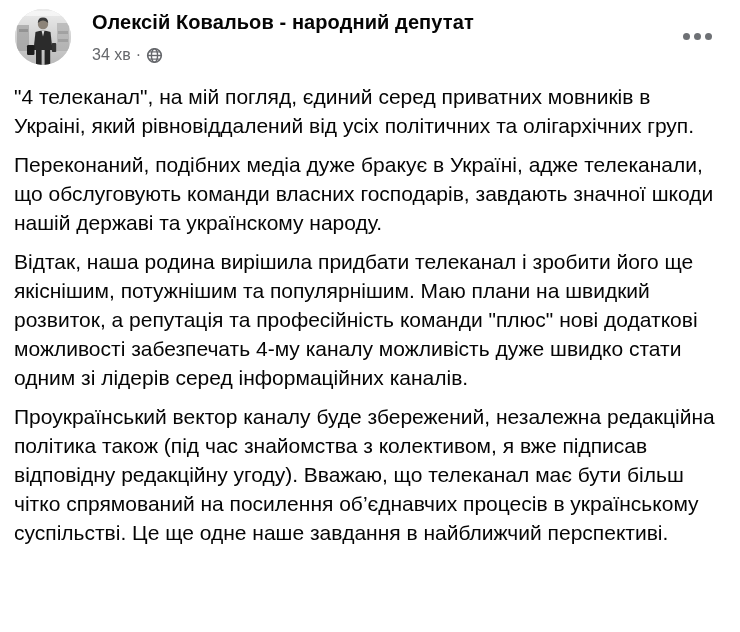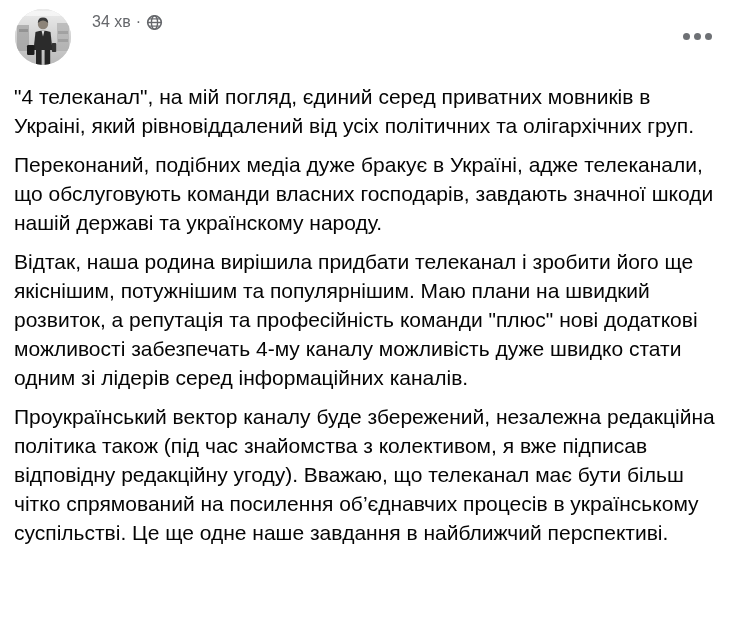--- a/index.html
+++ b/index.html
@@ -33,21 +33,21 @@
     font-size: 20px;
     font-weight: bold;
     color: #050505;
     line-height: 24px;
     letter-spacing: 0.1px;
     cursor: pointer;
   }
   .meta-row {
     display: flex;
     align-items: center;
-    margin-top: 3px;
+    margin-top: 12px;
     color: #65676B;
     font-size: 16px;
     line-height: 18px;
   }
   .meta-time { cursor: pointer; }
   .meta-sep { margin: 0 5px; }
   .globe { display: inline-flex; align-items: center; }
   .more-btn {
     position: absolute;
     top: 27px;
@@ -100,20 +100,21 @@
         <path d="M20.5 23 Q28 20 35.5 23 L37.5 41 L18.5 41 Z" fill="#2b2b2b"></path>
         <path d="M26.5 21.5 L29.5 21.5 L28 27.5 Z" fill="#dedede"></path>
         <rect x="21" y="41" width="5.6" height="15" fill="#242424"></rect>
         <rect x="29.6" y="41" width="5.6" height="15" fill="#242424"></rect>
         <rect x="12" y="36" width="7.5" height="10" rx="1.2" fill="#1c1c1c"></rect>
         <rect x="36.8" y="34" width="4.5" height="9" rx="1" fill="#333333"></rect>
       </svg>
     </div>
 
     <div class="header-text">
+      <div class="page-name">Олексій Ковальов - народний депутат</div>
       <div class="meta-row">
         <span class="meta-time">34 хв</span>
         <span class="meta-sep">·</span>
         <span class="globe">
           <svg width="17" height="17" viewBox="0 0 16 16" xmlns="http://www.w3.org/2000/svg">
             <circle cx="8" cy="8" r="6.4" fill="none" stroke="#65676B" stroke-width="1.5"></circle>
             <ellipse cx="8" cy="8" rx="2.9" ry="6.4" fill="none" stroke="#65676B" stroke-width="1.3"></ellipse>
             <line x1="1.6" y1="8" x2="14.4" y2="8" stroke="#65676B" stroke-width="1.3"></line>
             <line x1="2.6" y1="4.6" x2="13.4" y2="4.6" stroke="#65676B" stroke-width="1.1"></line>
             <line x1="2.6" y1="11.4" x2="13.4" y2="11.4" stroke="#65676B" stroke-width="1.1"></line>

